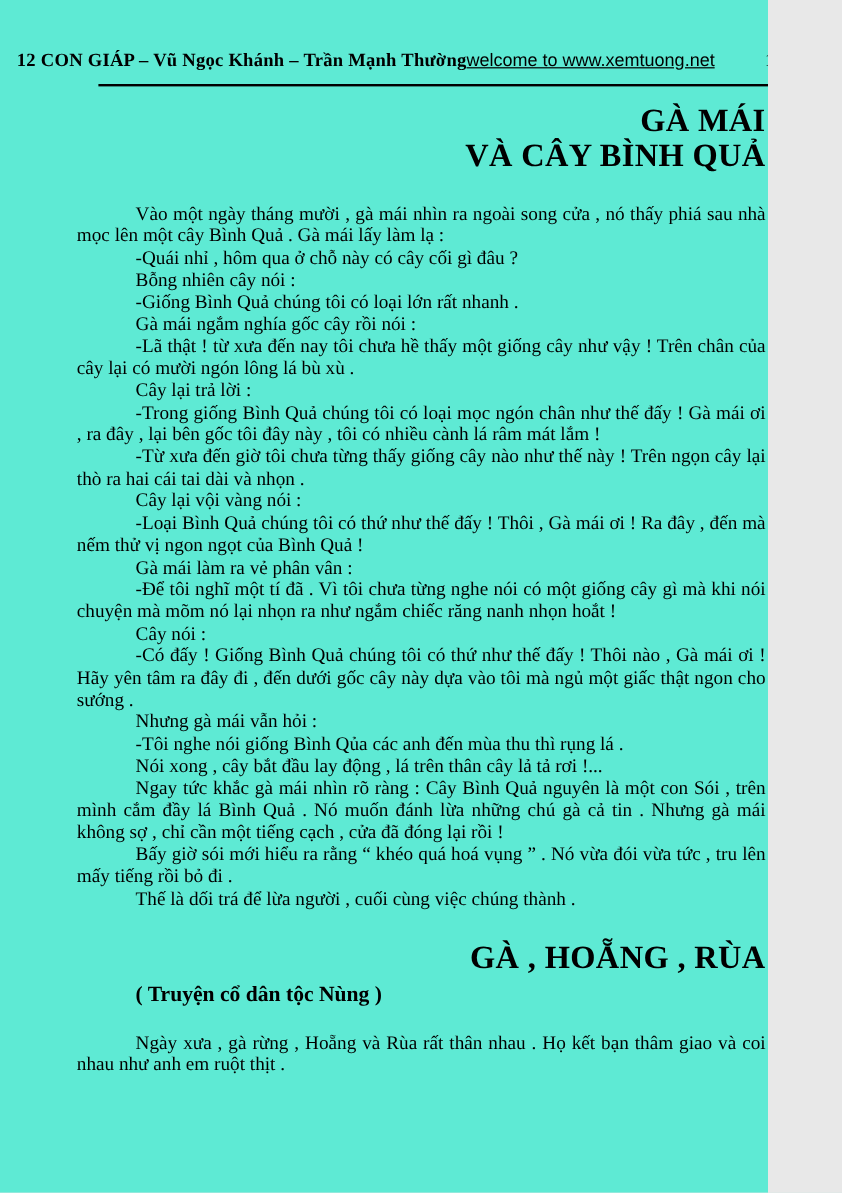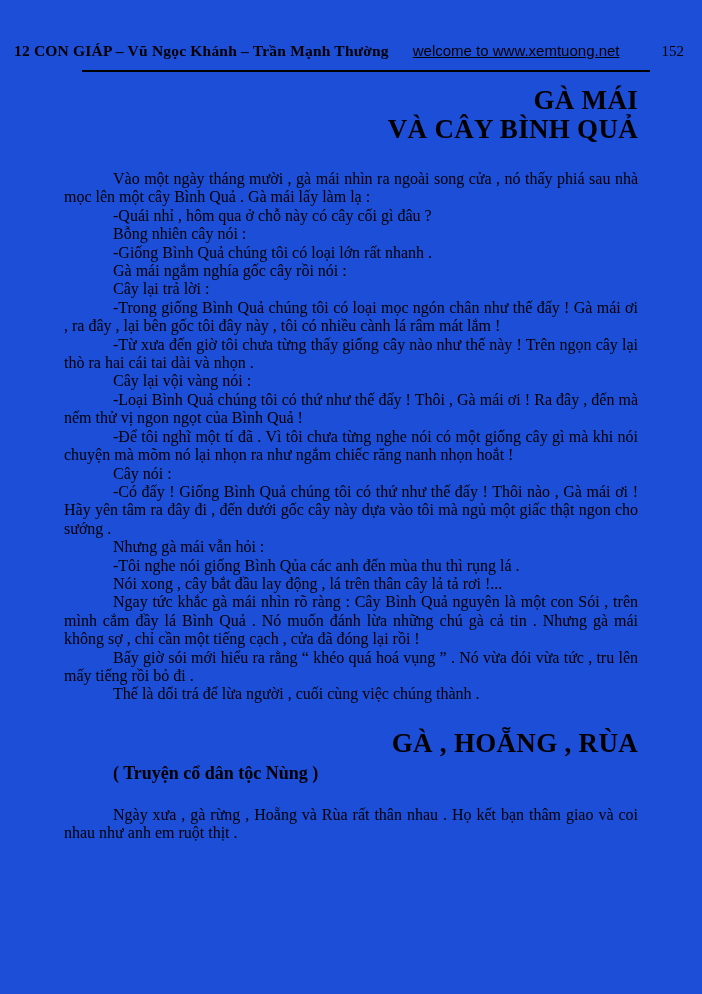--- a/index.html
+++ b/index.html
@@ -3,23 +3,23 @@
 <meta charset="utf-8">
 <style>
   * { margin: 0; padding: 0; box-sizing: border-box; }
   html, body { background: #e8e8e8; }
   body {
     font-family: "Liberation Serif", serif;
     color: #000000;
   }
   .page {
     position: relative;
-    width: 702px;
+    width: 640px;
     height: 994px;
-    background: #1d4ed8;
+    background: #5eead4;
     overflow: hidden;
   }
   .page-header {
     position: absolute;
     top: 42px;
     left: 14px;
     right: 14px;
     display: flex;
     align-items: baseline;
     white-space: nowrap;
@@ -101,25 +101,27 @@
       <h1 class="story-title">
         <span class="title-line">GÀ MÁI</span>
         <span class="title-line">VÀ CÂY BÌNH QUẢ</span>
       </h1>
       <div class="paras">
           <p>Vào một ngày tháng mười , gà mái nhìn ra ngoài song cửa , nó thấy phiá sau nhà mọc lên một cây Bình Quả . Gà mái lấy làm lạ :</p>
           <p>-Quái nhỉ , hôm qua ở chỗ này có cây cối gì đâu ?</p>
           <p>Bỗng nhiên cây nói :</p>
           <p>-Giống Bình Quả chúng tôi có loại lớn rất nhanh .</p>
           <p>Gà mái ngắm nghía gốc cây rồi nói :</p>
+          <p>-Lã thật ! từ xưa đến nay tôi chưa hề thấy một giống cây như vậy ! Trên chân của cây lại có mười ngón lông lá bù xù .</p>
           <p>Cây lại trả lời :</p>
           <p>-Trong giống Bình Quả chúng tôi có loại mọc ngón chân như thế đấy ! Gà mái ơi , ra đây , lại bên gốc tôi đây này , tôi có nhiều cành lá râm mát lắm !</p>
           <p>-Từ xưa đến giờ tôi chưa từng thấy giống cây nào như thế này ! Trên ngọn cây lại thò ra hai cái tai dài và nhọn .</p>
           <p>Cây lại vội vàng nói :</p>
           <p>-Loại Bình Quả chúng tôi có thứ như thế đấy ! Thôi , Gà mái ơi ! Ra đây , đến mà nếm thử vị ngon ngọt của Bình Quả !</p>
+          <p>Gà mái làm ra vẻ phân vân :</p>
           <p>-Để tôi nghĩ một tí đã . Vì tôi chưa từng nghe nói có một giống cây gì mà khi nói chuyện mà mõm nó lại nhọn ra như ngắm chiếc răng nanh nhọn hoắt !</p>
           <p>Cây nói :</p>
           <p>-Có đấy ! Giống Bình Quả chúng tôi có thứ như thế đấy ! Thôi nào , Gà mái ơi ! Hãy yên tâm ra đây đi , đến dưới gốc cây này dựa vào tôi mà ngủ một giấc thật ngon cho sướng .</p>
           <p>Nhưng gà mái vẫn hỏi :</p>
           <p>-Tôi nghe nói giống Bình Qủa các anh đến mùa thu thì rụng lá .</p>
           <p>Nói xong , cây bắt đầu lay động , lá trên thân cây lả tả rơi !...</p>
           <p>Ngay tức khắc gà mái nhìn rõ ràng : Cây Bình Quả nguyên là một con Sói , trên mình cắm đầy lá Bình Quả . Nó muốn đánh lừa những chú gà cả tin . Nhưng gà mái không sợ , chỉ cần một tiếng cạch , cửa đã đóng lại rồi !</p>
           <p>Bấy giờ sói mới hiểu ra rằng “ khéo quá hoá vụng ” . Nó vừa đói vừa tức , tru lên mấy tiếng rồi bỏ đi .</p>
           <p>Thế là dối trá để lừa người , cuối cùng việc chúng thành .</p>
         </div>

